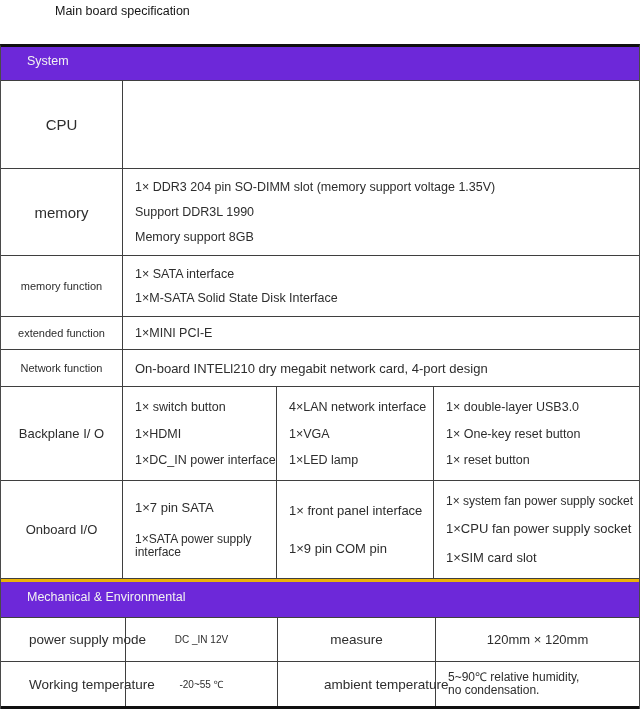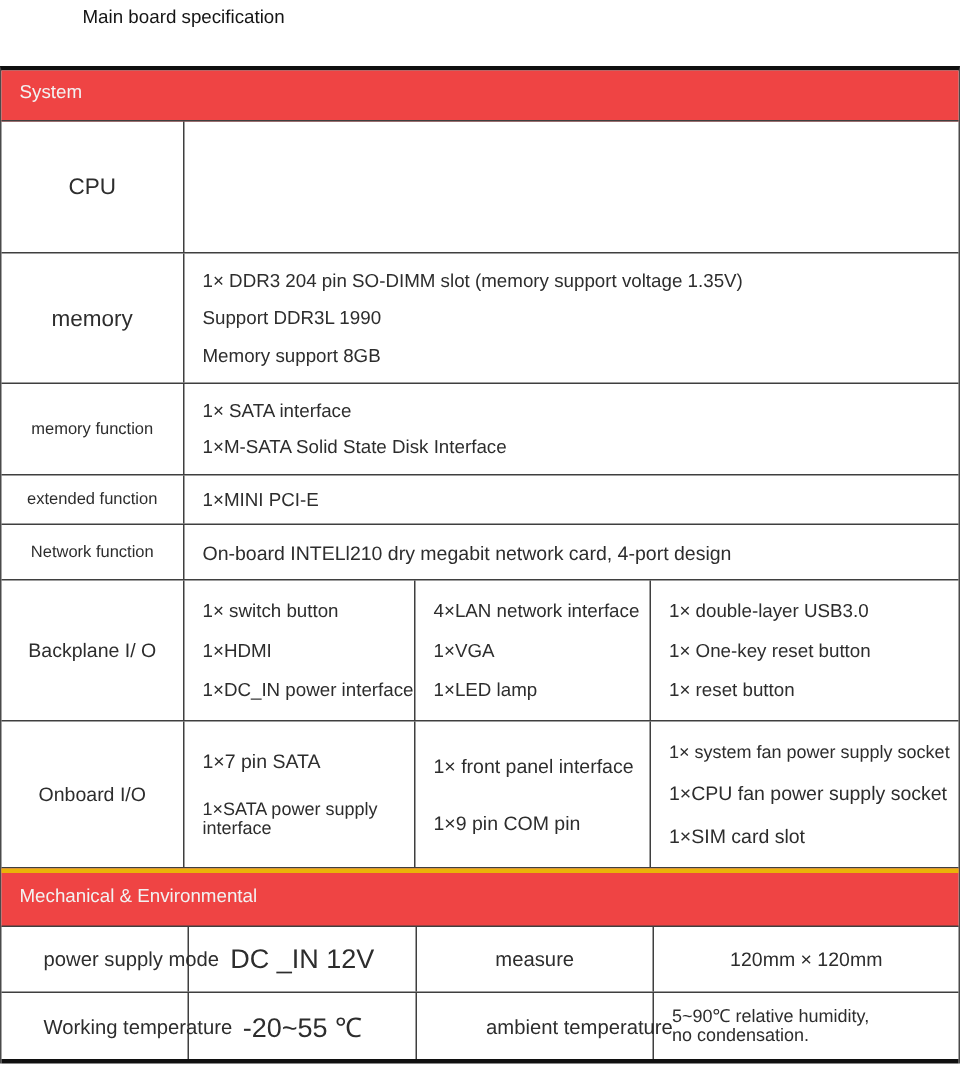--- a/index.html
+++ b/index.html
@@ -3,21 +3,21 @@
 <meta charset="utf-8">
 <style>
   * { margin:0; padding:0; box-sizing:border-box; }
   html,body { width:640px; height:718px; background:#ffffff; font-family:"Liberation Sans", sans-serif; color:#2d2d2d; }
   .page { position:relative; width:640px; height:714px; overflow:hidden; background:#fff; }
 
   .page-title { position:absolute; left:55px; top:4px; font-size:12.5px; color:#141414; }
 
   .spec-table { position:absolute; left:0; top:44px; width:640px; border-top:3px solid #101010; border-left:1px solid #4a4a4a; border-right:1px solid #4a4a4a; }
 
-  .sec-bar { background:#ef4444; color:#f2f2f2; font-size:12.5px; padding:7px 0 0 12px; border-bottom:1px solid #3f3f3f; }
+  .sec-bar { background:#6d28d9; color:#f2f2f2; font-size:12.5px; padding:7px 0 0 26px; border-bottom:1px solid #3f3f3f; }
   .sec-bar.sys { height:34px; }
   .sec-bar.mech { height:39px; border-top:3px solid #eab308; padding-top:8px; }
 
   .trow { display:flex; border-bottom:1px solid #3f3f3f; }
   .h-cpu { height:88px; } .h-mem { height:87px; } .h-memf { height:61px; }
   .h-ext { height:33px; } .h-net { height:37px; } .h-bp { height:94px; } .h-ob { height:98px; }
 
   .lbl { flex:0 0 122px; width:122px; display:flex; align-items:center; justify-content:center; border-right:1px solid #3f3f3f; text-align:center; color:#2d2d2d; }
   .lbl-lg { font-size:15px; } .lbl-md { font-size:13px; } .lbl-sm { font-size:11px; }
 
@@ -36,21 +36,21 @@
   .ccol { display:flex; flex-direction:column; justify-content:space-evenly; padding-left:12px; }
   .ccol.c1 { flex:0 0 154px; width:154px; border-right:1px solid #3f3f3f; }
   .ccol.c2 { flex:0 0 157px; width:157px; border-right:1px solid #3f3f3f; }
   .ccol.c3 { flex:1; }
   .wrapnarrow { max-width:132px; }
 
   .brow { display:flex; height:44px; border-bottom:1px solid #3f3f3f; }
   .brow.last { border-bottom:3px solid #101010; height:47px; }
   .bcell { display:flex; align-items:center; }
   .b1 { flex:0 0 125px; width:125px; border-right:1px solid #3f3f3f; padding-left:28px; white-space:nowrap; overflow:visible; font-size:13.5px; }
-  .b2 { flex:0 0 152px; width:152px; border-right:1px solid #3f3f3f; justify-content:center; font-size:18px; }
+  .b2 { flex:0 0 152px; width:152px; border-right:1px solid #3f3f3f; justify-content:center; font-size:10px; }
   .b3 { flex:0 0 158px; width:158px; border-right:1px solid #3f3f3f; justify-content:center; font-size:13.5px; }
   .b3.overflow-right { justify-content:flex-start; padding-left:46px; white-space:nowrap; overflow:visible; }
   .b4 { flex:1; justify-content:center; font-size:13px; }
   .b4.small2 { flex-direction:column; align-items:flex-start; justify-content:center; padding-left:12px; }
 </style>
 </head>
 <body>
 
 <div class="page">
 

